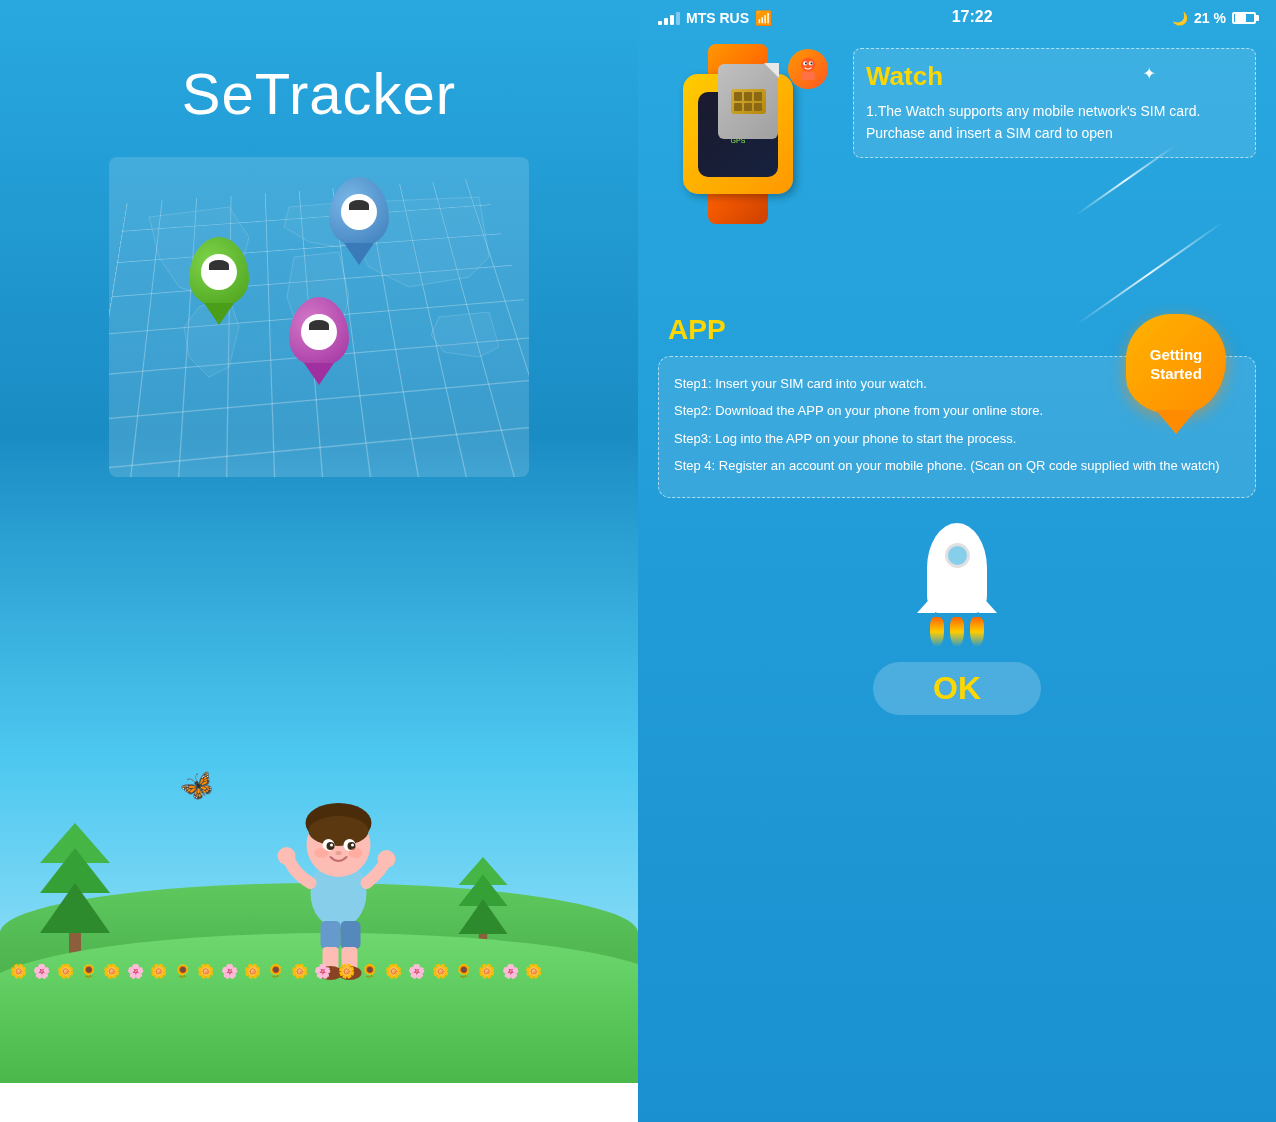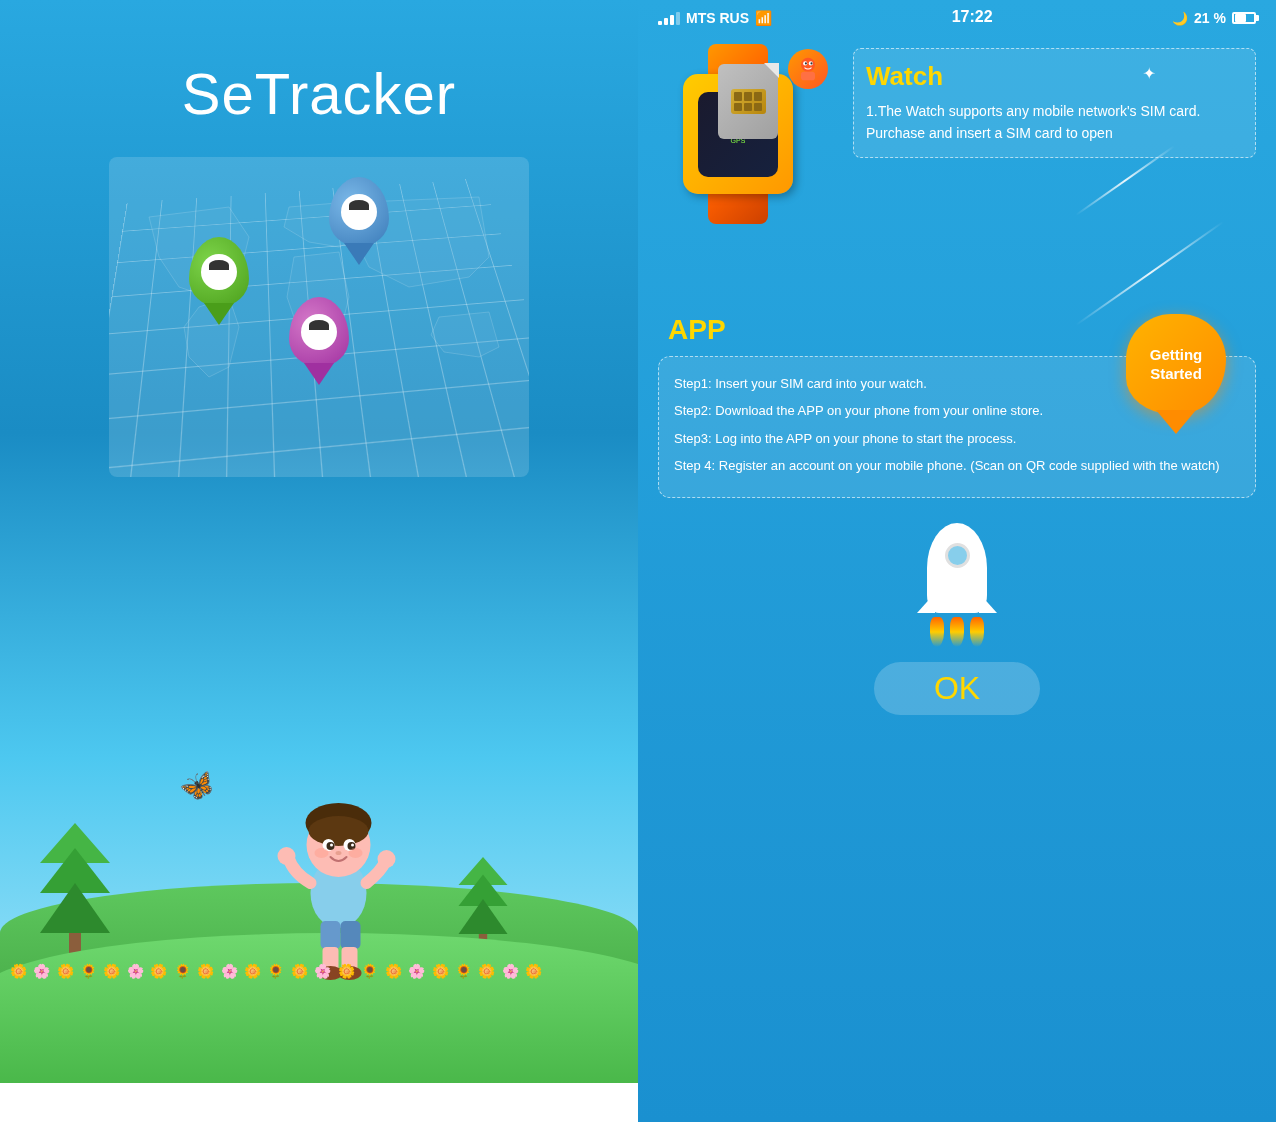--- a/index.html
+++ b/index.html
@@ -575,21 +575,21 @@
 
     .ok-button-area {
       background: rgba(255,255,255,0.2);
       border-radius: 30px;
       padding: 8px 60px;
     }
 
     .ok-text {
       color: #FFD700;
       font-size: 32px;
-      font-weight: normal;
+      font-weight: bold;
       text-align: center;
     }
 
     
     .shooting-line {
       position: absolute;
       width: 150px;
       height: 2px;
       background: linear-gradient(90deg, rgba(255,255,255,0), rgba(255,255,255,0.9), rgba(255,255,255,0));
       transform-origin: left center;

